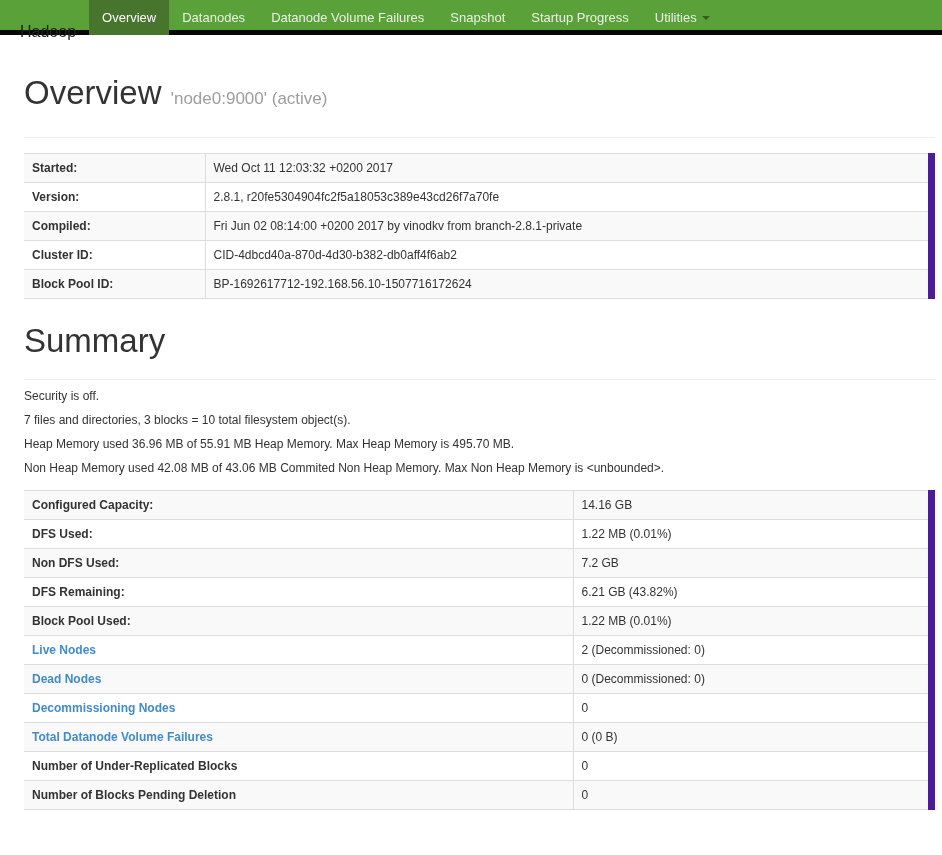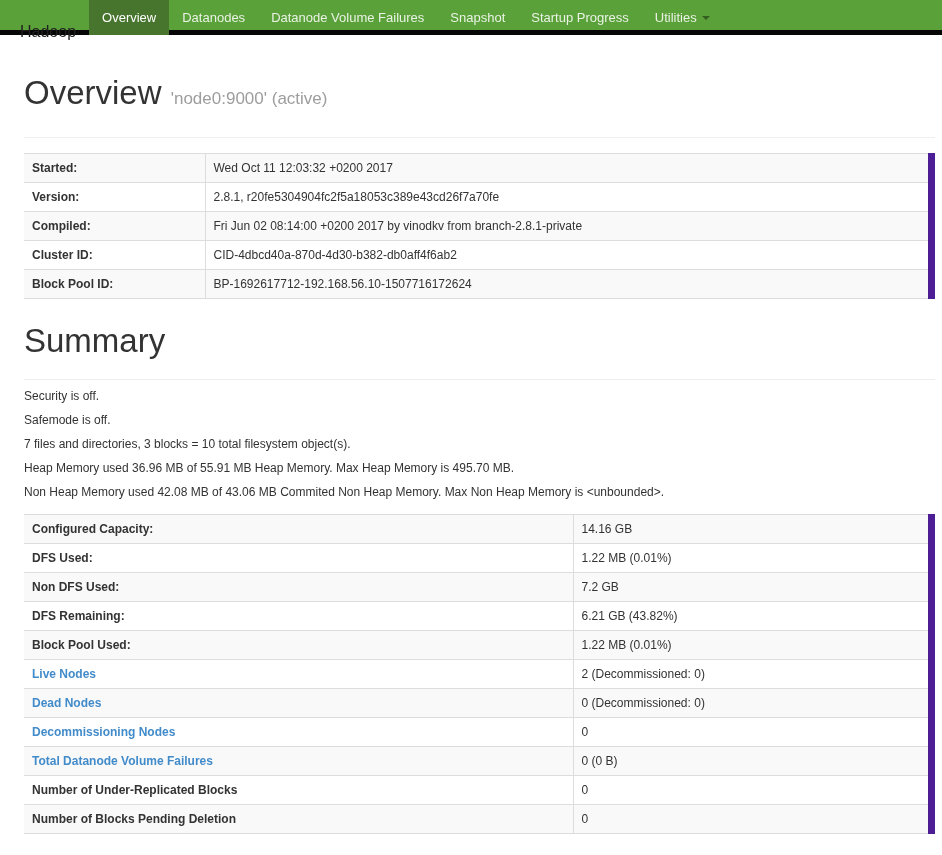--- a/index.html
+++ b/index.html
@@ -170,21 +170,20 @@
         <td>BP-1692617712-192.168.56.10-1507716172624</td>
       </tr>
     </tbody>
   </table>
 
   <h1 class="section-title">Summary</h1>
   <hr>
 
   <div class="summary-text">
     <p>Security is off.</p>
-    <p>Safemode is off.</p>
     <p>7 files and directories, 3 blocks = 10 total filesystem object(s).</p>
     <p>Heap Memory used 36.96 MB of 55.91 MB Heap Memory. Max Heap Memory is 495.70 MB.</p>
     <p>Non Heap Memory used 42.08 MB of 43.06 MB Commited Non Heap Memory. Max Non Heap Memory is &lt;unbounded&gt;.</p>
   </div>
 
   <table class="summary-table">
     <tbody>
       <tr>
         <th>Configured Capacity:</th>
         <td>14.16 GB</td>

